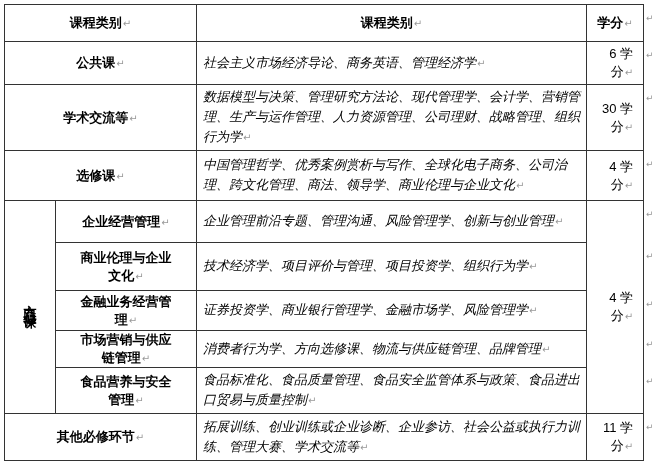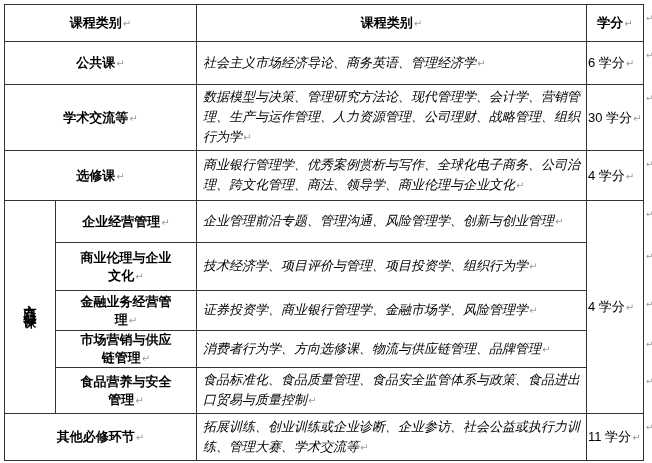--- a/index.html
+++ b/index.html
@@ -35,22 +35,22 @@
     font-weight: bold;
     padding: 0 20px;
   }
   .courses {
     text-align: left;
     padding: 2px 4px 2px 6px;
     line-height: 20px;
     font-style: italic;
   }
   .credits {
-    text-align: left;
-    padding: 0 1px;
+    text-align: right;
+    padding: 0 10px;
     margin-left: 13px;
   }
   .hdr {
     text-align: center;
     font-weight: bold;
   }
   .vcell { padding: 0; }
   .vwrap {
     height: 100%;
     display: flex;
@@ -115,21 +115,21 @@
 
     <tr style="height:46px">
       <td colspan="2" class="cat"><span>学术交流等</span><span class="pmark">↵</span></td>
       <td class="courses"><span>数据模型与决策、管理研究方法论、现代管理学、会计学、营销管理、生产与运作管理、人力资源管理、公司理财、战略管理、组织行为学</span><span class="pmark">↵</span></td>
       <td class="credits"><span>30 学分</span><span class="pmark">↵</span></td>
       <td class="mark-col"><span class="rowmark">↵</span></td>
     </tr>
 
     <tr style="height:50px">
       <td colspan="2" class="cat"><span>选修课</span><span class="pmark">↵</span></td>
-      <td class="courses"><span>商业银行管理学、优秀案例赏析与写作、全球化电子商务、公司治理、跨文化管理、商法、领导学、商业伦理与企业文化</span><span class="pmark">↵</span></td>
+      <td class="courses"><span>中国管理哲学、优秀案例赏析与写作、全球化电子商务、公司治理、跨文化管理、商法、领导学、商业伦理与企业文化</span><span class="pmark">↵</span></td>
       <td class="credits"><span>4 学分</span><span class="pmark">↵</span></td>
       <td class="mark-col"><span class="rowmark">↵</span></td>
     </tr>
 
     <tr style="height:42px">
       <td rowspan="5" class="vcell">
         <div class="vwrap">
           <div class="vtext">方向选修课</div>
           <span class="vmark">↵</span>
         </div>

